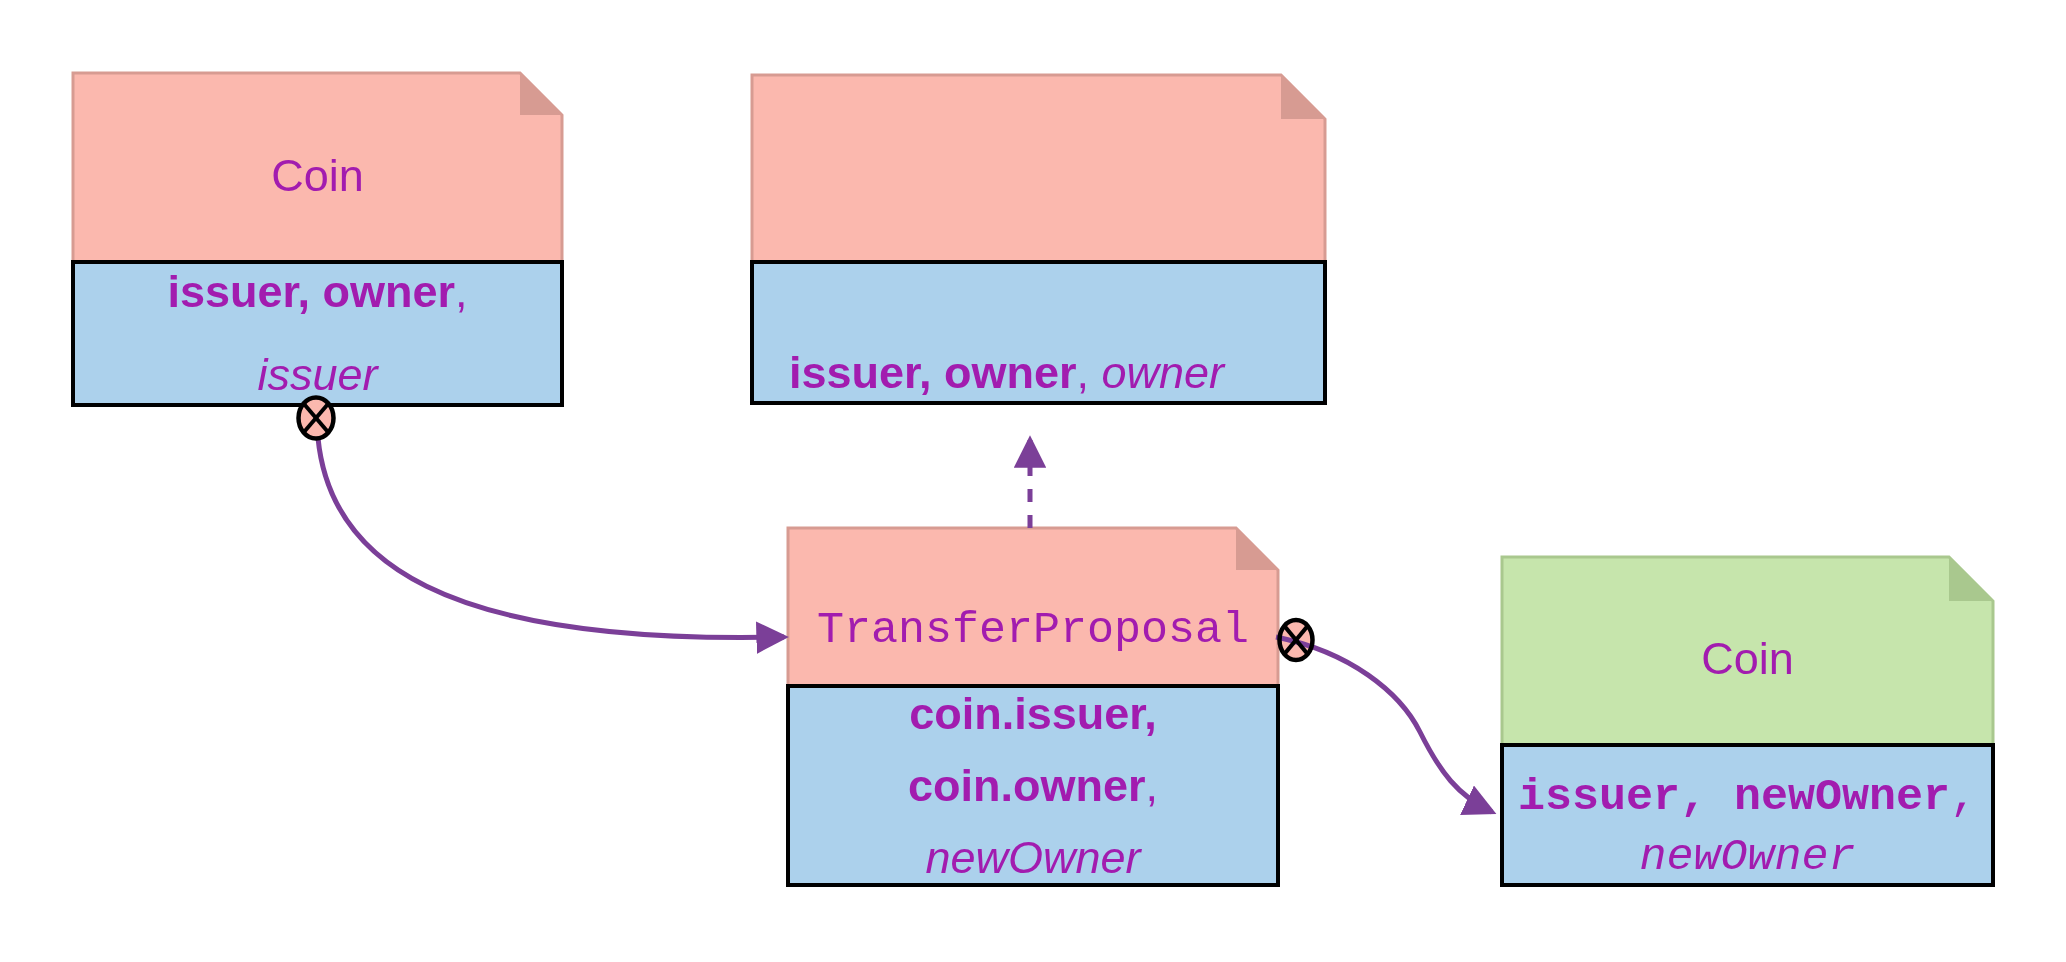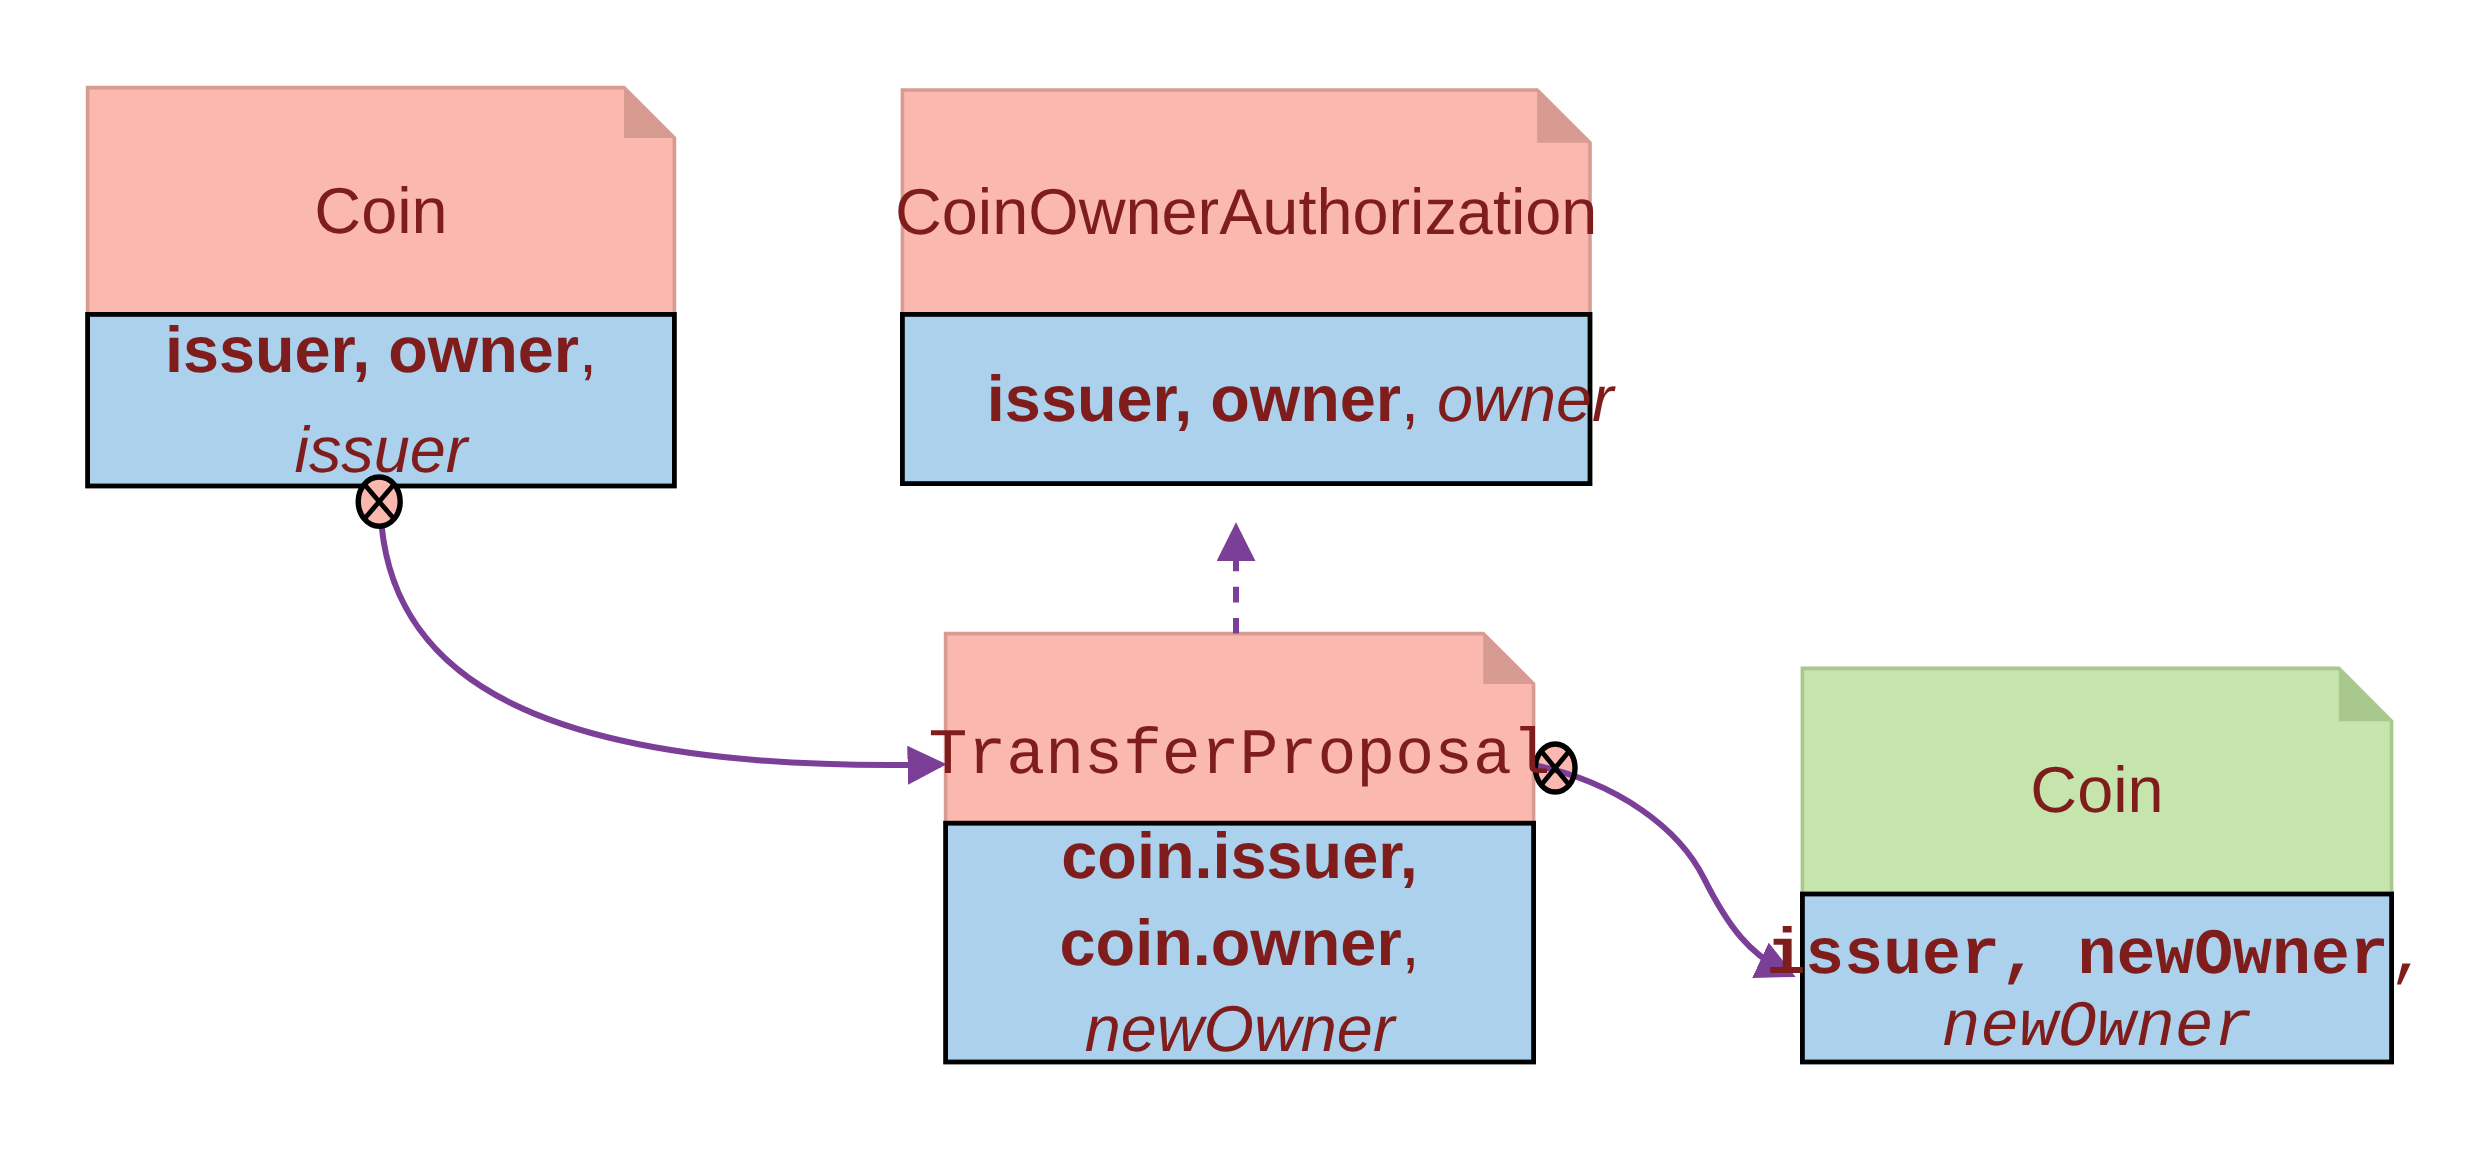--- a/index.html
+++ b/index.html
@@ -12,22 +12,22 @@
     overflow: hidden;
   }
   #shapes { position: absolute; left: 0; top: 0; }
   .txt {
     position: absolute;
     display: flex;
     flex-direction: column;
     align-items: center;
     justify-content: center;
     text-align: center;
-    color: #7f1d1d;
-    font-size: 54px;
+    color: #a21caf;
+    font-size: 45px;
     line-height: 60px;
     pointer-events: none;
   }
   .title { font-weight: 400; }
   .line { white-space: pre; }
   .b { font-weight: 700; }
   .i { font-style: italic; }
 </style>
 </head>
 <body>
@@ -85,22 +85,21 @@
 
     <path d="M1030,528 L1030,440" fill="none" stroke-width="5" stroke-dasharray="13 13" marker-end="url(#arr)" stroke="#7B3F98"></path>
   </svg>
 
   <div class="txt title" style="left:73px; top:81px; width:489px; height:189px;">Coin</div>
   <div class="txt" style="left:73px; top:262px; width:489px; height:143px;justify-content:space-between;">
     <div class="line"><span class="b">issuer, owner</span><span>,</span></div>
     <div class="line i">issuer</div>
   </div>
 
-  <div class="txt title" style="left:752px; top:83px; width:573px; height:187px;">CoinOwnerAuthorization</div>
-  <div class="txt" style="left:797px; top:262px; width:573px; height:141px;">
+  <div class="txt" style="left:720px; top:262px; width:573px; height:141px;justify-content:flex-end;">
     <div class="line"><span class="b">issuer, owner</span><span>, </span><span class="i">owner</span></div>
   </div>
 
   <div class="txt title" style="left:788px; top:552px; width:490px; height:158px;font-family:Liberation Mono, monospace;">TransferProposal</div>
   <div class="txt" style="left:788px; top:686px; width:490px; height:199px;gap:12px;">
     <div class="line b">coin.issuer,</div>
     <div class="line"><span class="b">coin.owner</span><span>,</span></div>
     <div class="line i">newOwner</div>
   </div>
 

